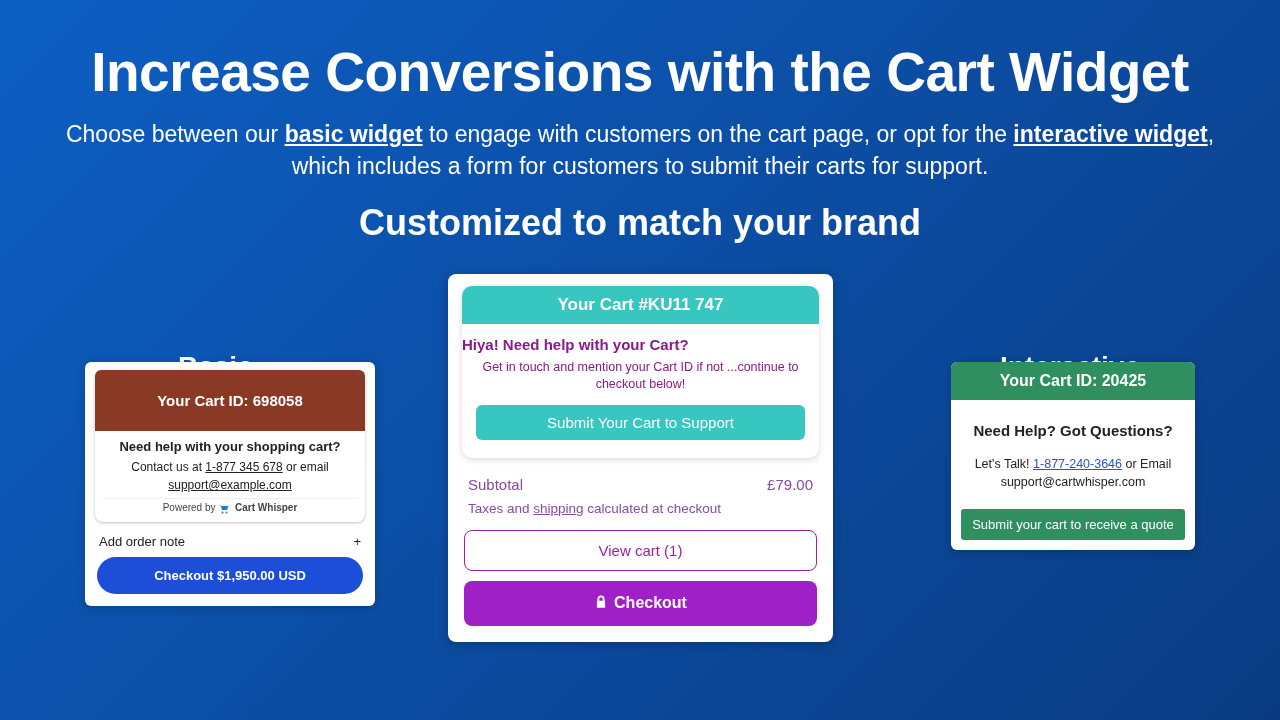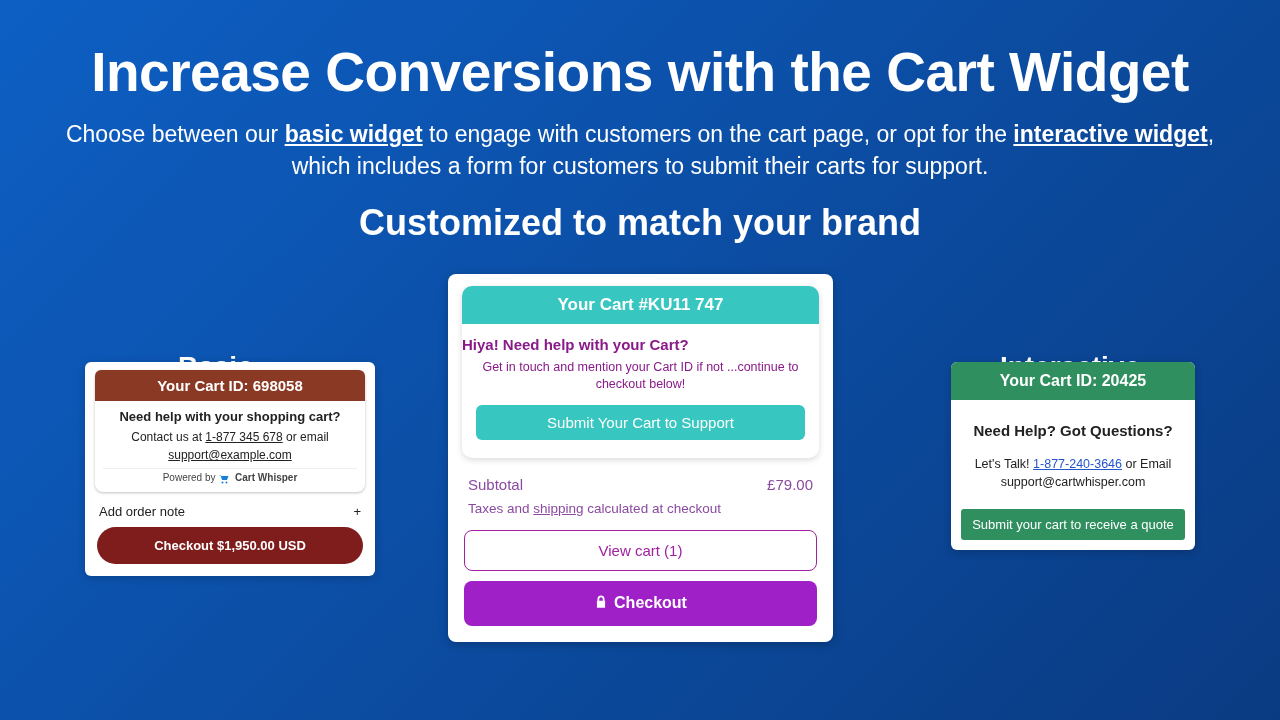--- a/index.html
+++ b/index.html
@@ -65,21 +65,21 @@
     border-radius:8px;
     box-shadow:0 1px 3px rgba(0,0,0,0.25);
     padding-bottom:6px;
   }
   .basic-header {
     background: #8a3a24;
     color: #fff;
     text-align: center;
     font-weight: 700;
     font-size: 15px;
-    padding: 7px 0;
+    padding: 22px 0;
     border-radius: 6px 6px 0 0;
   }
   .basic-help {
     font-weight: 700;
     font-size: 13px;
     text-align: center;
     margin: 8px 8px 6px;
   }
   .basic-contact {
     font-size: 12px;
@@ -102,21 +102,21 @@
   }
   .powered svg { vertical-align:middle; margin-right:2px; }
   .add-note {
     display:flex;
     justify-content:space-between;
     font-size:13px;
     color:#222;
     padding:12px 4px 8px;
   }
   .checkout-brown {
-    background:#7f1d1d;
+    background:#1d4ed8;
     color:#fff;
     text-align:center;
     font-weight:700;
     font-size:13px;
     padding:11px 0;
     border-radius:22px;
     margin:0 2px;
   }
 
   

